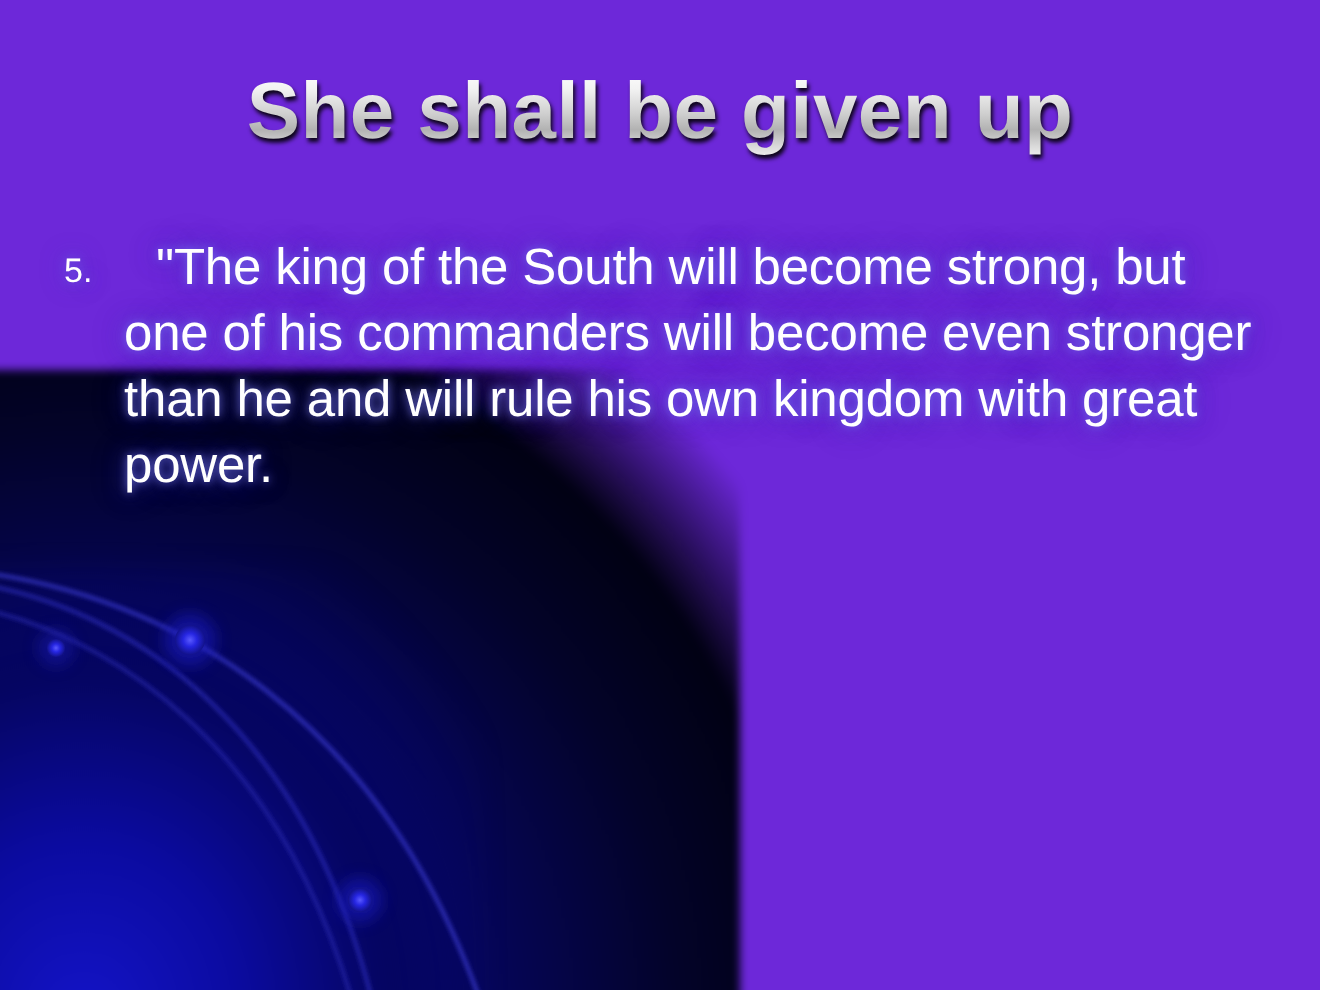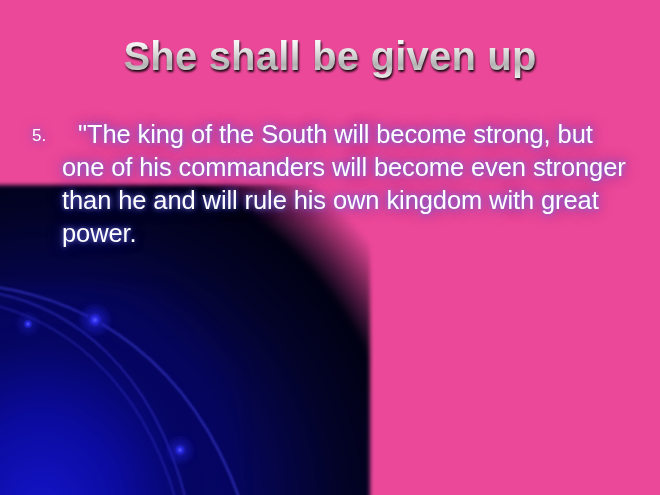--- a/index.html
+++ b/index.html
@@ -9,21 +9,21 @@
   }
   body {
     font-family: "Liberation Sans", sans-serif;
   }
 
   #slide {
     position: relative;
     width: 660px;
     height: 495px;
     overflow: hidden;
-    background: #ec4899;
+    background: #6d28d9;
   }
 
   
   .bg-layer {
     position: absolute;
     inset: 0;
     pointer-events: none;
   }
 
   

